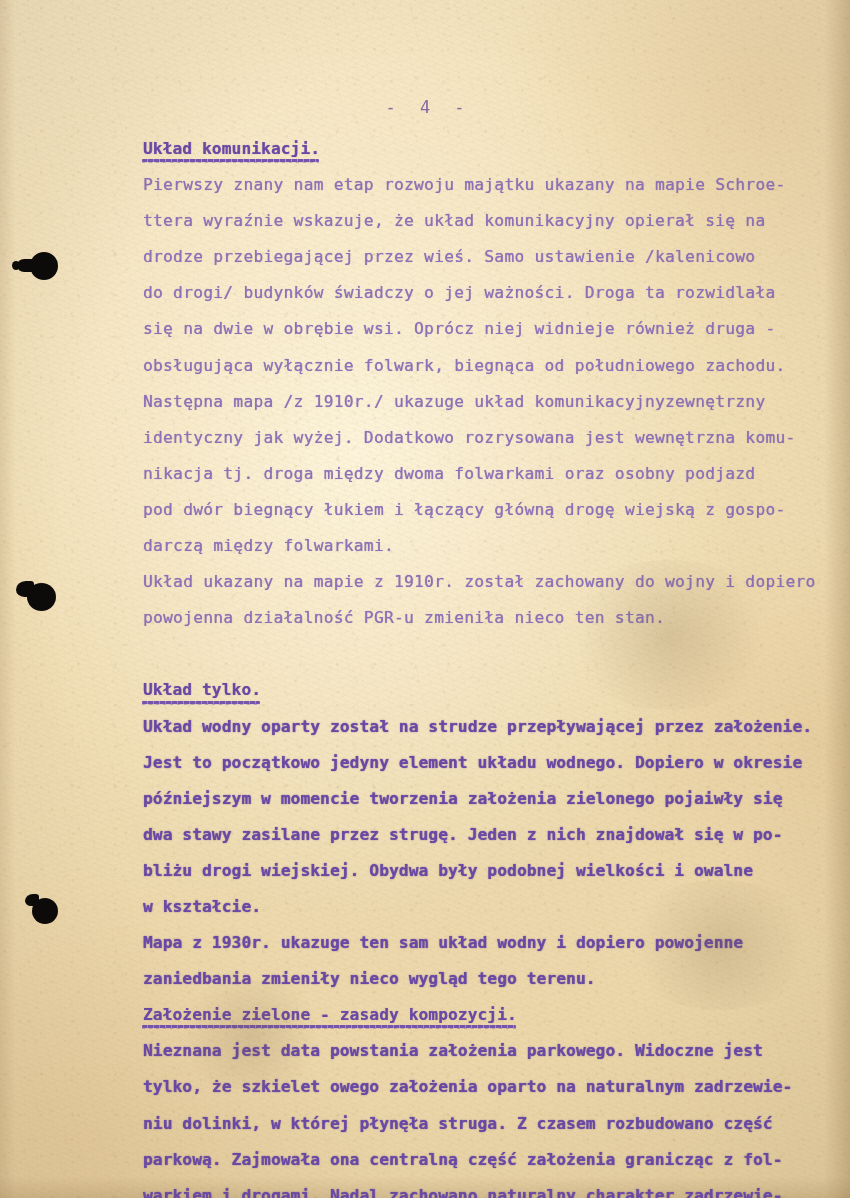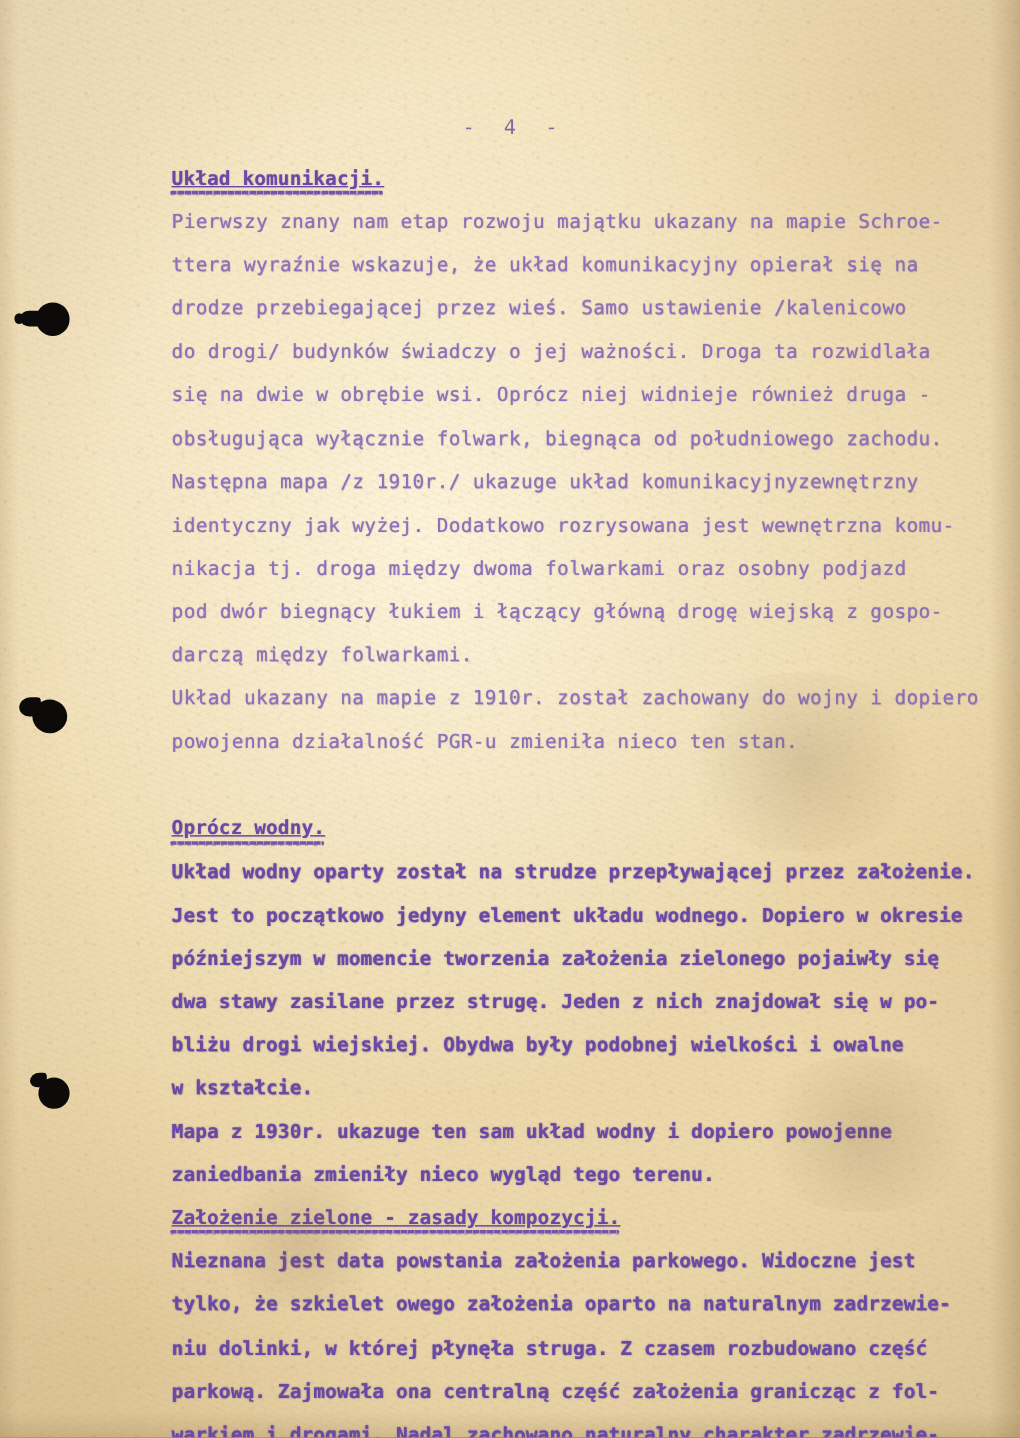--- a/index.html
+++ b/index.html
@@ -132,21 +132,20 @@
       0.5px 0.4px 0.7px rgba(78,52,126,.45);
   }
   .ln.blank { color: transparent; }
 
   .hd {
     position: relative;
     display: inline-block;
     font-weight: bold;
     color: #6a49a5;
     letter-spacing: 0.15px;
-    text-decoration: underline;
   }
   .hd .ul {
     position: absolute;
     left: -1px;
     right: 1px;
     bottom: 5px;
     height: 3px;
     background:
       repeating-linear-gradient(90deg,
         rgba(110,77,170,.95) 0 5px,
@@ -217,21 +216,21 @@
       <div class="ln light">Następna mapa /z 1910r./ ukazuge układ komunikacyjnyzewnętrzny</div>
       <div class="ln light">identyczny jak wyżej. Dodatkowo rozrysowana jest wewnętrzna komu-</div>
       <div class="ln light">nikacja tj. droga między dwoma folwarkami oraz osobny podjazd</div>
       <div class="ln light">pod dwór biegnący łukiem i łączący główną drogę wiejską z gospo-</div>
       <div class="ln light">darczą między folwarkami.</div>
       <div class="ln light">Układ ukazany na mapie z 1910r. został zachowany do wojny i dopiero</div>
       <div class="ln light">powojenna działalność PGR-u zmieniła nieco ten stan.</div>
 
       <div class="ln blank">&nbsp;</div>
 
-      <div class="ln"><span class="hd"><span>Oprócz wodny.</span><span class="ul"></span></span></div>
+      <div class="ln"><span class="hd"><span>Układ tylko.</span><span class="ul"></span></span></div>
 
       <div class="ln heavy">Układ wodny oparty został na strudze przepływającej przez założenie.</div>
       <div class="ln heavy">Jest to początkowo jedyny element układu wodnego. Dopiero w okresie</div>
       <div class="ln heavy">późniejszym w momencie tworzenia założenia zielonego pojaiwły się</div>
       <div class="ln heavy">dwa stawy zasilane przez strugę. Jeden z nich znajdował się w po-</div>
       <div class="ln heavy">bliżu drogi wiejskiej. Obydwa były podobnej wielkości i owalne</div>
       <div class="ln heavy">w kształcie.</div>
       <div class="ln heavy">Mapa z 1930r. ukazuge ten sam układ wodny i dopiero powojenne</div>
       <div class="ln heavy">zaniedbania zmieniły nieco wygląd tego terenu.</div>
 

